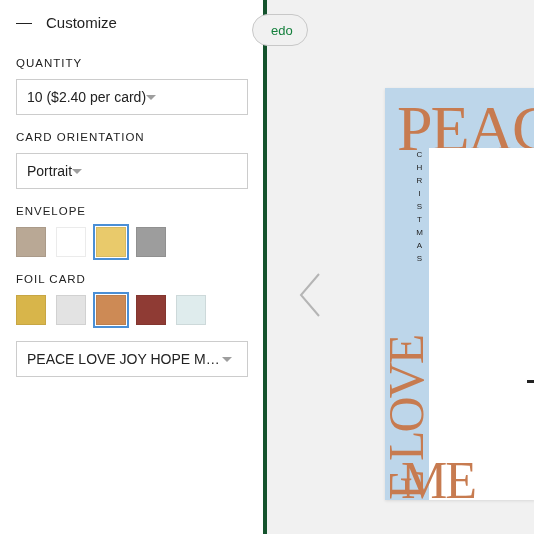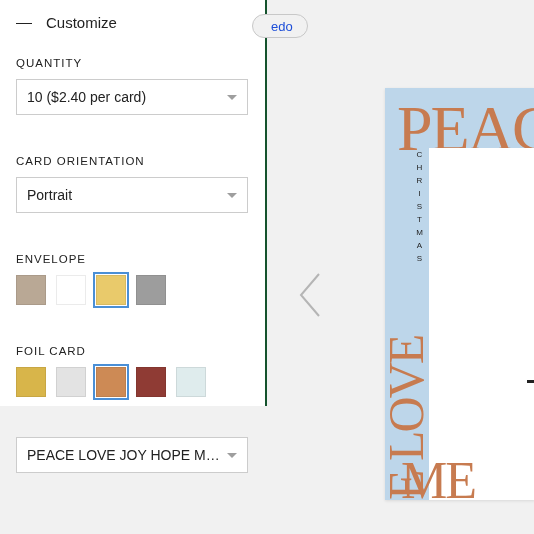--- a/index.html
+++ b/index.html
@@ -8,24 +8,24 @@
   width: 534px;
   height: 534px;
   overflow: hidden;
   position: relative;
   background: #f1f1f1;
 }
 .sidebar {
   position: absolute;
   left: 0; top: 0;
   width: 267px;
-  height: 406px;
+  height: 534px;
   background: #fff;
   padding: 14px 16px;
-  border-right: 2px solid #14532d;
+  border-right: 4px solid #14532d;
 }
 .sidebar-header {
   display: flex;
   align-items: center;
   gap: 14px;
   margin-bottom: 26px;
 }
 .collapse-icon {
   width: 16px; height: 2px;
   border-top: 1.5px solid #222;
@@ -42,34 +42,33 @@
   color: #222;
   font-weight: 500;
   margin-bottom: 10px;
 }
 .select {
   width: 232px;
   height: 36px;
   border: 1px solid #ccc;
   display: flex;
   align-items: center;
-  justify-content: space-between;
   padding: 0 10px;
   font-size: 14px;
   color: #222;
   background: #fff;
   cursor: pointer;
 }
 .select .caret {
   width: 0; height: 0;
   border-left: 5px solid transparent;
   border-right: 5px solid transparent;
   border-top: 5px solid #9e9e9e;
 }
-.section { margin-bottom: 40px; }
+.section { margin-bottom: 16px; }
 .swatch-row { display: flex; gap: 10px; }
 .swatch {
   width: 30px; height: 30px;
   border: 1px solid rgba(0,0,0,0.08);
   cursor: pointer;
 }
 .swatch.selected {
   outline: 2px solid #4a8fd6;
   outline-offset: 1px;
 }
@@ -81,28 +80,28 @@
 }
 .preview-area {
   position: absolute;
   left: 267px; top: 0;
   width: 267px; height: 534px;
   background: #f1f1f1;
 }
 .pill {
   position: absolute;
   left: -15px; top: 14px;
-  height: 24px;
+  height: 32px;
   padding: 0 14px 0 18px;
   border: 1px solid #c8c8c8;
   border-radius: 16px;
   display: flex;
   align-items: center;
   font-size: 13px;
-  color: #1d4ed8;
+  color: #15803d;
   background: #f1f1f1;
 }
 .nav-arrow {
   position: absolute;
   left: 28px; top: 270px;
   width: 30px; height: 50px;
   cursor: pointer;
   color: #b5b5b5;
 }
 .nav-arrow svg { width: 100%; height: 100%; }

